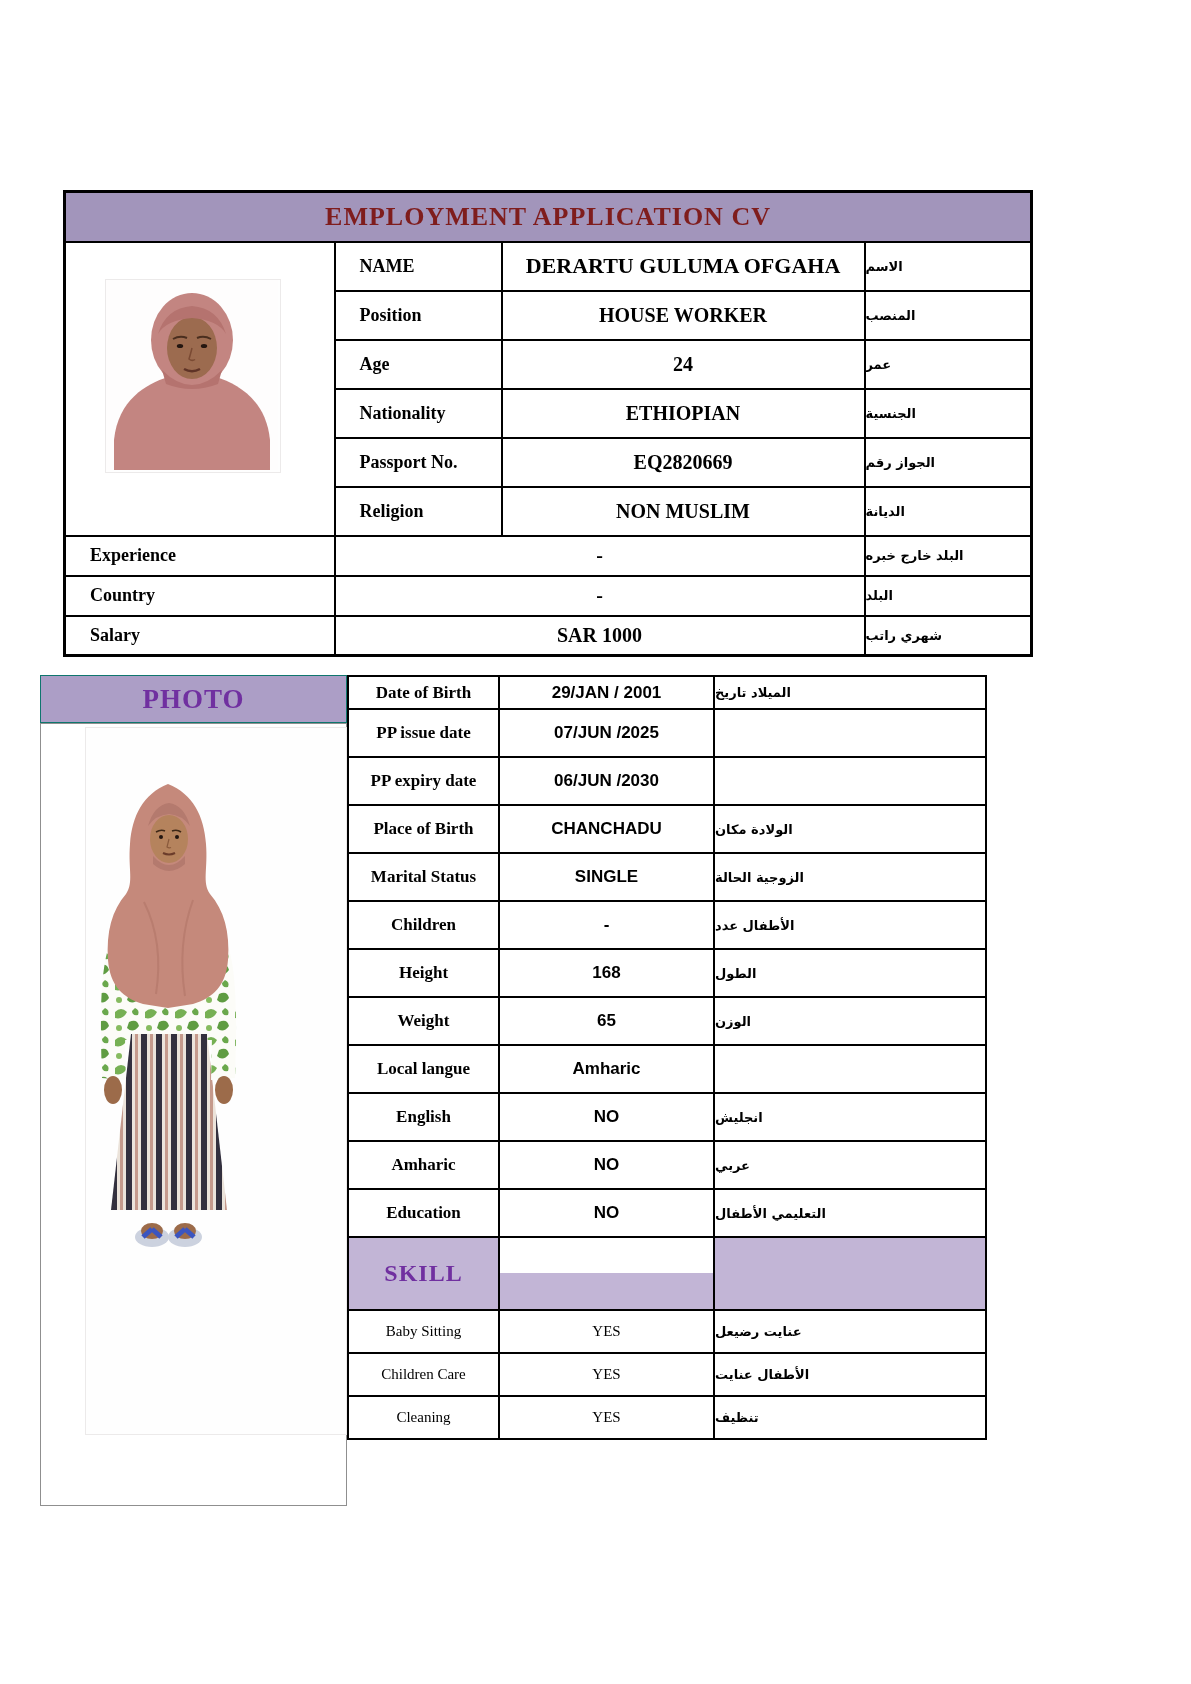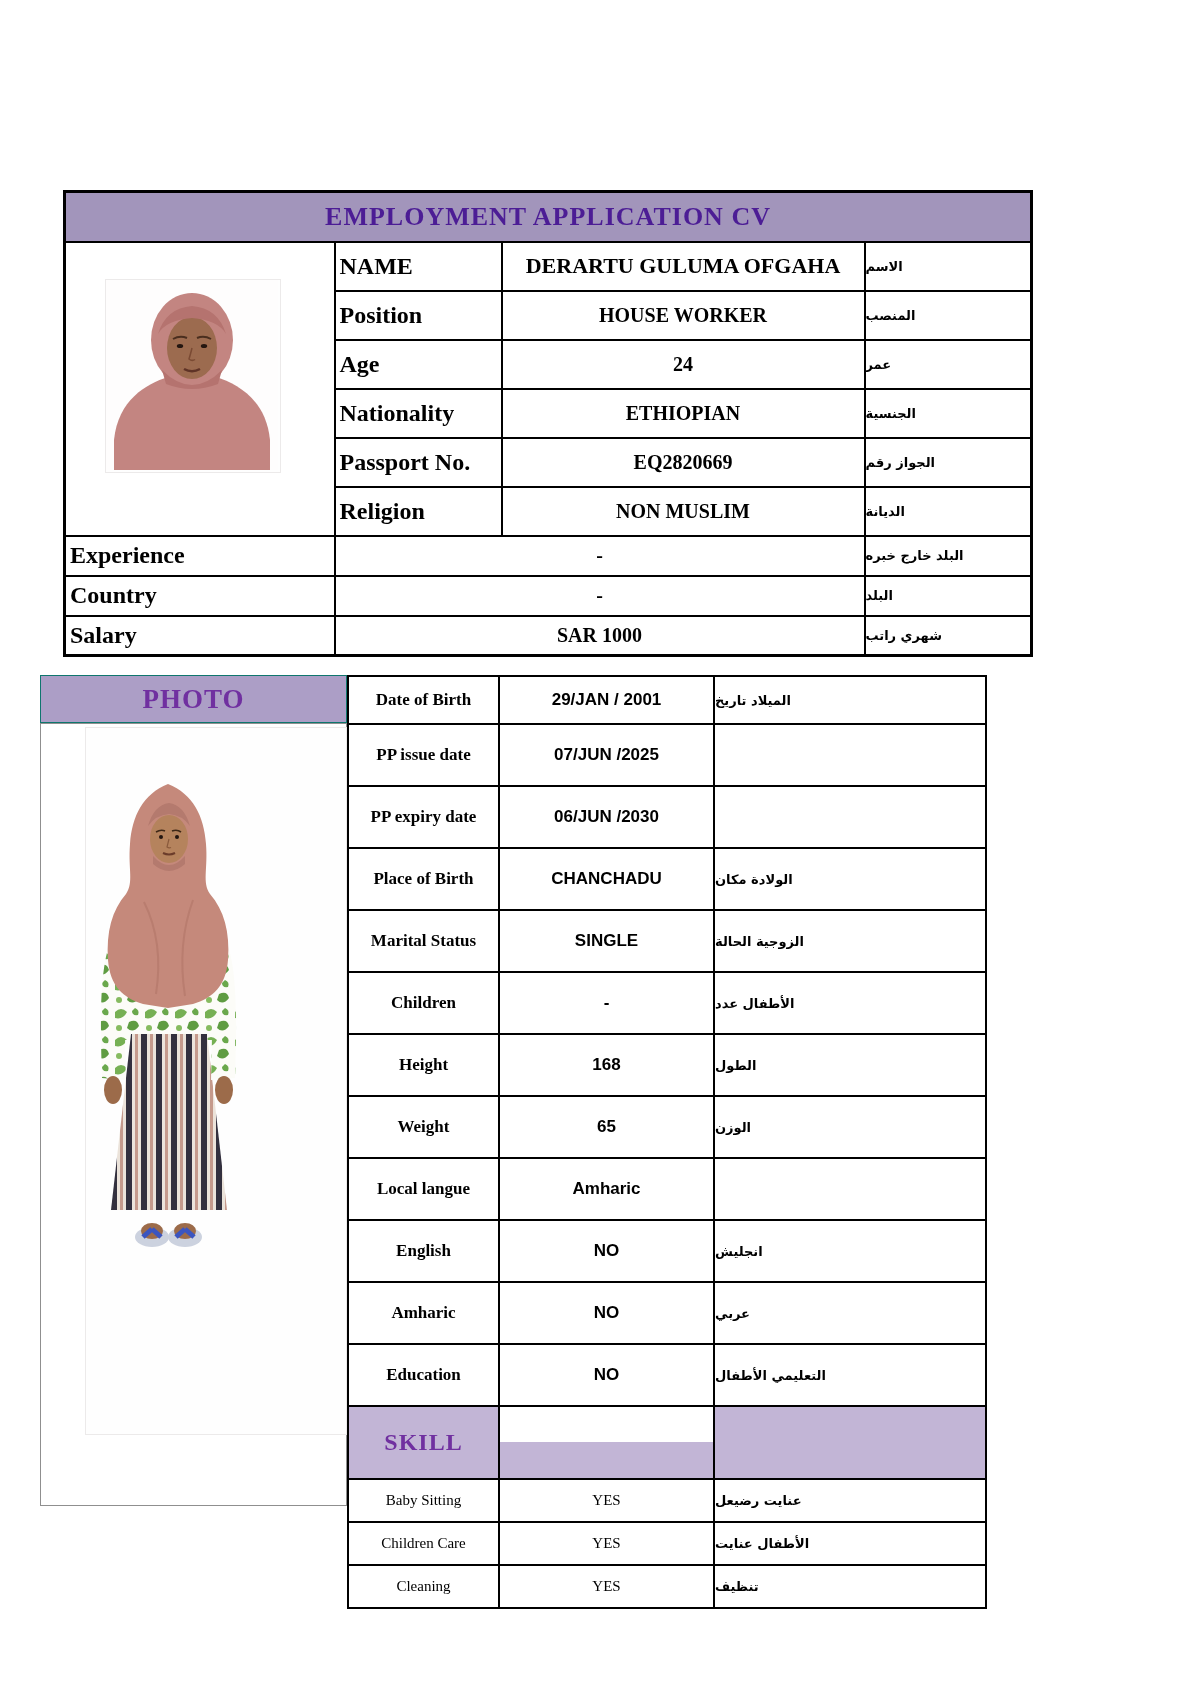--- a/index.html
+++ b/index.html
@@ -14,21 +14,21 @@
     position:absolute; left:63px; top:190px;
     width:967px; height:467px; border:3px solid #000;
   }
   .t1 td { border:2px solid #000; padding:0; overflow:hidden; }
   .t1 tr.hdr { height:50px; }
   .t1 tr.r   { height:49px; }
   .t1 tr.w   { height:40px; }
   .title-cell {
     text-align:center; font-weight:bold; font-size:26px; letter-spacing:1px;
   }
-  .t1 .lbl  { font-weight:bold; font-size:24px; padding-left:4px;font-family:Liberation Serif, serif; }
+  .t1 .lbl  { font-weight:bold; font-size:18px; padding-left:24px;font-family:Liberation Serif, serif; }
   .t1 .val  { font-weight:bold; font-size:20px; text-align:center; }
   .t1 .name { font-size:22px; }
   .ar {
     direction:rtl; text-align:left; 
     font-family:"DejaVu Sans", sans-serif;
     font-weight:bold; font-size:13px; padding:0 8px 0 4px;
   }
   .photocell { position:relative; background:#ffffff; }
   .paste {
     position:absolute; border:1px solid #eceaea; background:#fefefe;
@@ -46,22 +46,22 @@
     box-sizing:border-box; border:1px solid #8f8f8f; background:#ffffff;
   }
   .paste.full { left:44px; top:3px; width:260px; height:706px; }
   .fig { position:absolute; left:40px; top:58px; }
 
   .t2 {
     position:absolute; left:347px; top:675px;
     width:638px; height:743px; border:2px solid #000;
   }
   .t2 td { border:2px solid #000; padding:0; overflow:hidden; }
-  .t2 tr.r0 { height:48px; }
-  .t2 tr.r  { height:62px; }
+  .t2 tr.r0 { height:33px; }
+  .t2 tr.r  { height:48px; }
   .t2 tr.sk { height:73px; }
   .t2 tr.s  { height:43px;border-radius:15px; }
   .t2 .lbl { font-weight:bold; font-size:17px; text-align:center; }
   .t2 .val {
     font-family:"Liberation Sans", sans-serif;
     font-weight:bold; font-size:17px; text-align:center;
   }
   .t2 .slbl { font-weight:normal; font-size:15px; text-align:center; }
   .t2 .sval { font-weight:normal; font-size:15px; text-align:center;
               font-family:"Liberation Serif", serif; }
@@ -78,21 +78,21 @@
 
   <table class="t1">
     <colgroup>
         <col style="width:270px">
         <col style="width:167px">
         <col style="width:363px">
         <col style="width:167px">
       </colgroup>
     <tbody>
         <tr class="hdr">
-      <td colspan="4" class="title-cell" style="background:#a295bb;color:#4c1d95">EMPLOYMENT APPLICATION CV</td>
+      <td colspan="4" class="title-cell" style="background:#a295bb;color:#7f1d1d">EMPLOYMENT APPLICATION CV</td>
     </tr>
     <tr class="r">
       <td rowspan="6" class="photocell">
         <div class="paste pp">
           <svg width="172" height="190" viewBox="0 0 172 190">
             <rect width="172" height="190" fill="#fefdfd"></rect>
             <path d="M8,190 L8,160 C12,120 40,104 62,97 L110,97 C132,104 160,120 164,160 L164,190 Z" fill="#c38581"></path>
             <ellipse cx="86" cy="60" rx="41" ry="47" fill="#c38581"></ellipse>
             <ellipse cx="86" cy="68" rx="25" ry="31" fill="#9c6b4f"></ellipse>
             <path d="M52,54 Q60,28 86,26 Q112,28 120,54 Q112,40 86,38 Q60,40 52,54 Z" fill="#b5736f"></path>

